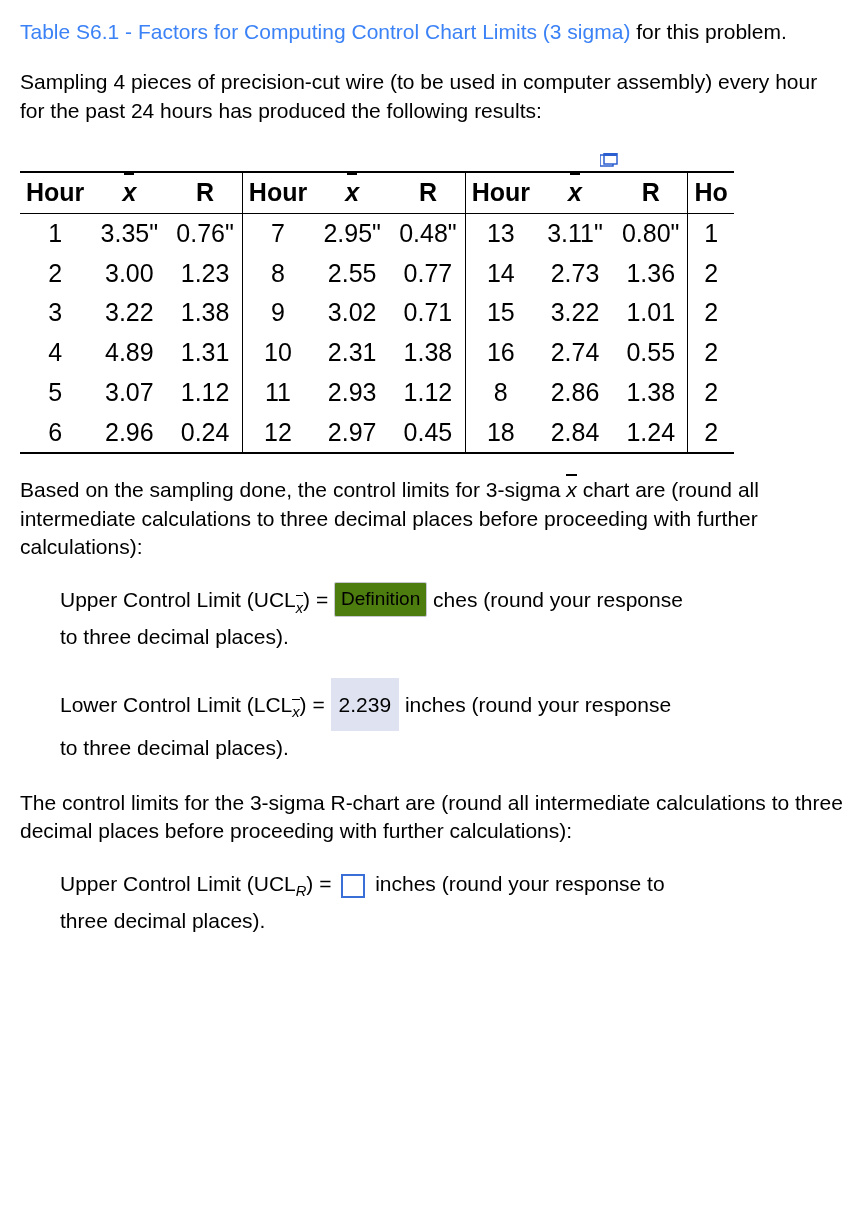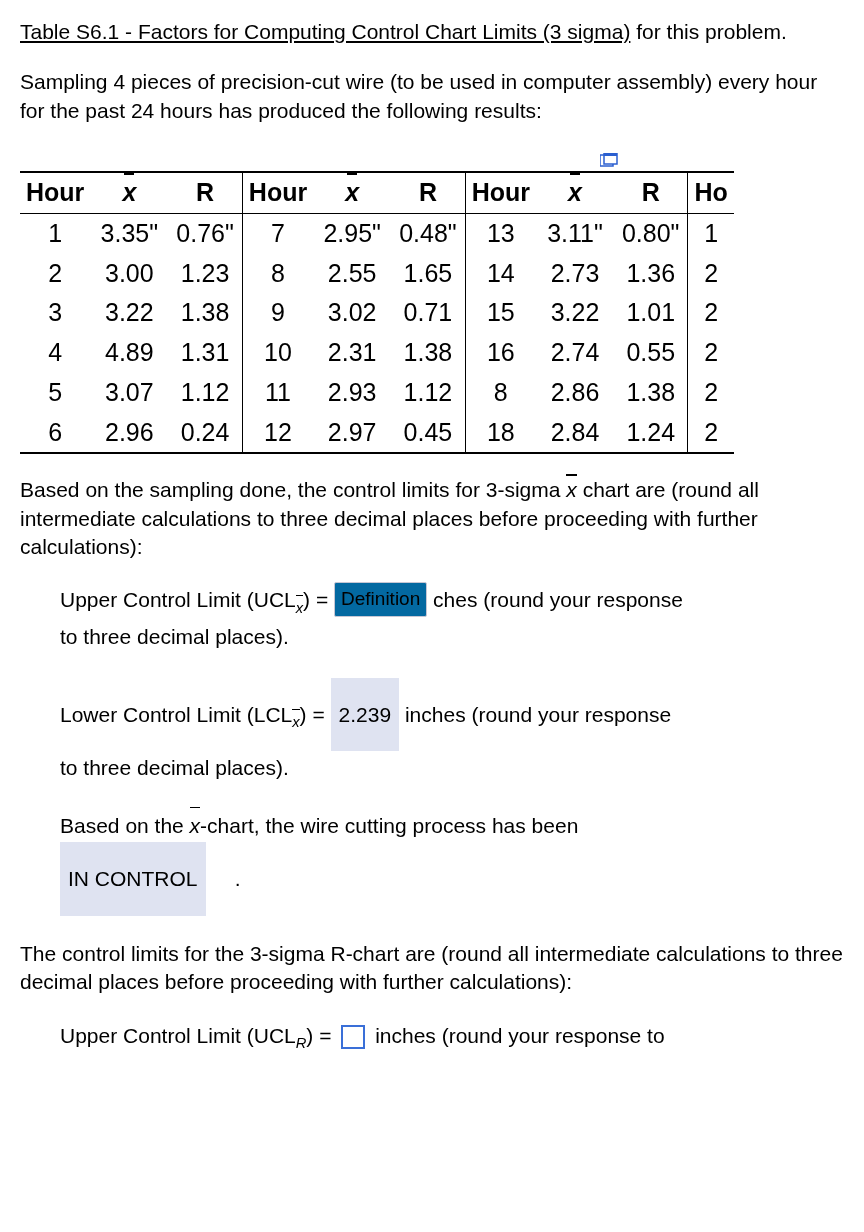--- a/index.html
+++ b/index.html
@@ -7,22 +7,21 @@
     font-size: 21px;
     line-height: 1.35;
     margin: 0;
     padding: 18px 20px;
     color: #000;
     width: 864px;
     box-sizing: border-box;
     overflow: hidden;
   }
   a.link {
-    color: #000000;
-    text-decoration: underline;
+    color: #3b82f6;
   }
   .para {
     margin: 0 0 22px 0;
   }
   .popup-icon {
     display: block;
     width: 18px;
     height: 14px;
     margin-left: 580px;
     margin-bottom: 4px;
@@ -61,32 +60,32 @@
     height: 2px;
     background: #000;
   }
   .italic { }
   .indent-block {
     margin-left: 40px;
     margin-right: 10px;
   }
   .q-para { margin: 0 0 24px 0; line-height: 1.6; }
   .tooltip {
-    background: #0369a1;
+    background: #4d7c0f;
     border: 1px solid #c7c7d4;
     padding: 1px 6px;
     font-size: 19px;
     border-radius: 2px;
     display: inline-block;
     position: relative;
     top: -2px;
   }
   .answer-fill {
     background: #dfe3f1;
-    padding: 20px 8px;
+    padding: 10px 8px;
     display: inline-block;
   }
   .answer-box {
     display: inline-block;
     width: 20px;
     height: 20px;
     border: 2px solid #3a6fd8;
     vertical-align: middle;
     margin: 0 4px;
   }
@@ -167,21 +166,21 @@
         <td>3.11"</td>
         <td>0.80"</td>
         <td class="group-sep">1</td>
       </tr>
       <tr>
         <td>2</td>
         <td>3.00</td>
         <td>1.23</td>
         <td class="group-sep">8</td>
         <td>2.55</td>
-        <td>1.65</td>
+        <td>0.77</td>
         <td class="group-sep">14</td>
         <td>2.73</td>
         <td>1.36</td>
         <td class="group-sep">2</td>
       </tr>
       <tr>
         <td>3</td>
         <td>3.22</td>
         <td>1.38</td>
         <td class="group-sep">9</td>
@@ -241,27 +240,24 @@
   <p class="q-para">
     <span>Upper Control Limit (UCL</span><span class="subn"><span class="overline-small">x</span></span><span>) = </span><span class="tooltip">Definition</span><span> ches </span><span class="italic">(round your response</span><br>
     <span class="italic">to three decimal places).</span>
   </p>
 
   <p class="q-para">
     <span>Lower Control Limit (LCL</span><span class="subn"><span class="overline-small">x</span></span><span>) = </span><span class="answer-fill">2.239</span><span> inches </span><span class="italic">(round your response</span><br>
     <span class="italic">to three decimal places).</span>
   </p>
 
-  <p class="q-para">
-    <span>Based on the </span><span class="overline-small">x</span><span>-chart, the wire cutting process has been</span><br>
-    <span class="answer-fill">IN CONTROL</span>&nbsp;&nbsp;&nbsp;&nbsp;&nbsp;<span>.</span>
-  </p>
 </div>
 
 <p class="para">
   <span>The control limits for the </span><span class="italic">3-sigma</span><span> R-chart are </span><span class="italic">(round all intermediate calculations to three decimal places before proceeding with further calculations)</span><span>:</span>
 </p>
 
 <div class="indent-block">
   <p class="q-para" style="margin-bottom:4px">
     <span>Upper Control Limit (UCL</span><span class="sub">R</span><span>) = </span><span class="answer-box"></span><span> inches </span><span class="italic">(round your response to</span><br>
+    <span class="italic">three decimal places).</span>
   </p>
 </div>
 
 </body></html>

